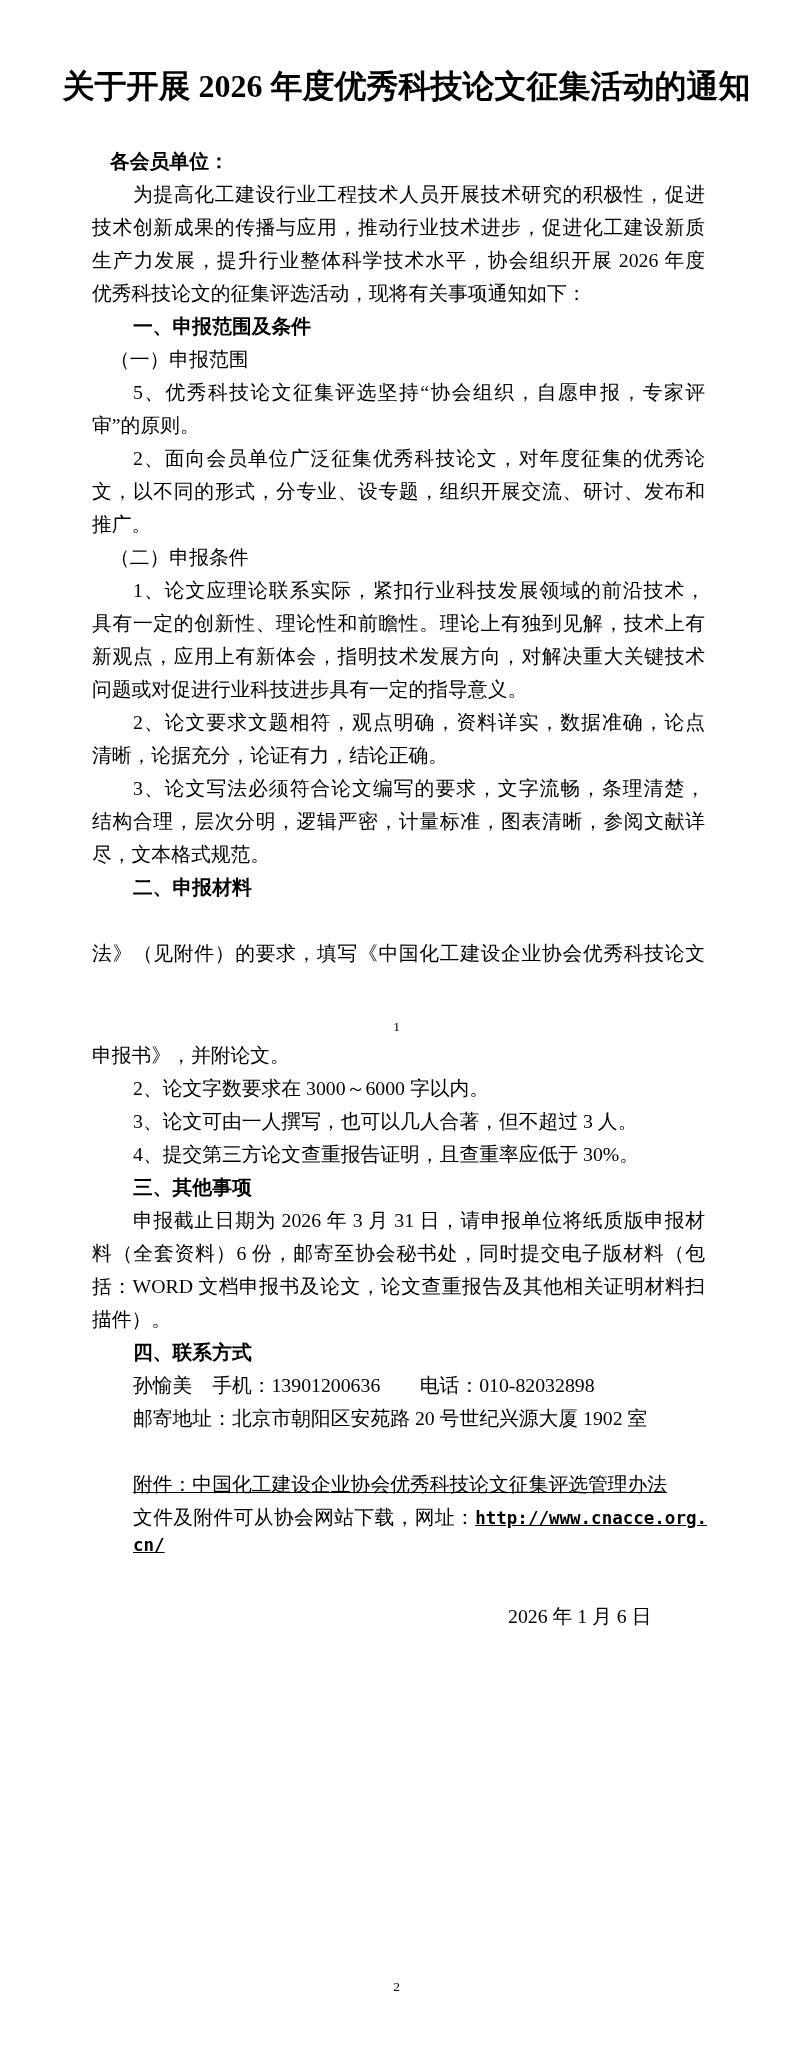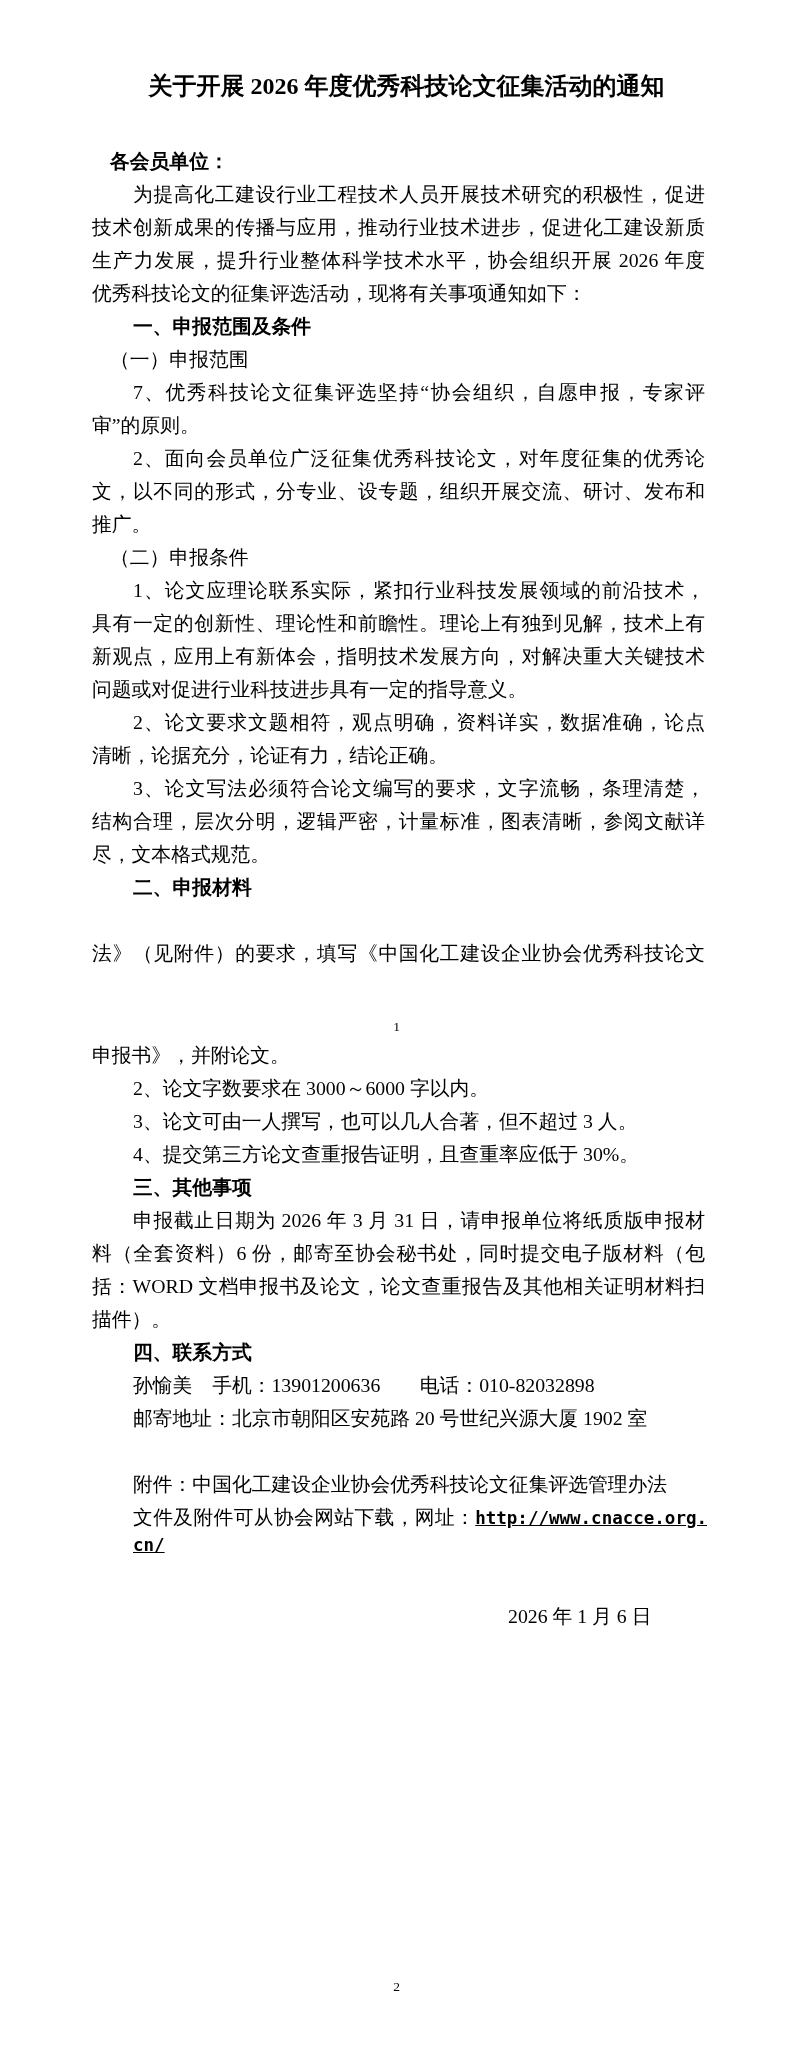--- a/index.html
+++ b/index.html
@@ -25,21 +25,21 @@
     color: #000000;
   }
   .line.justify {
     white-space: normal;
     text-align: justify;
     text-align-last: justify;
     text-justify: inter-character;
     word-break: break-all;
   }
   .line.title {
-    font-size: 24px;
+    font-size: 32px;
     line-height: 34px;
     height: 34px;
     font-weight: bold;
   }
   .line.pagenum {
     font-size: 13.5px;
     line-height: 16px;
     height: 16px;
   }
   .doc-link {
@@ -55,21 +55,21 @@
 
 <div id="doc-page">
     <div class="line title" style="top: 69px; left: 20px; width: 773px; font-weight: bold; text-align: center; text-align-last: center;">关于开展 2026 年度优秀科技论文征集活动的通知</div>
     <div class="line" style="top: 148px; left: 110px; font-weight: bold;">各会员单位：</div>
     <div class="line justify" style="top: 214px; left: 92px; width: 613px;">技术创新成果的传播与应用，推动行业技术进步，促进化工建设新质</div>
     <div class="line justify" style="top: 181px; left: 133px; width: 572px;">为提高化工建设行业工程技术人员开展技术研究的积极性，促进</div>
     <div class="line justify" style="top: 247px; left: 92px; width: 613px;">生产力发展，提升行业整体科学技术水平，协会组织开展 2026 年度</div>
     <div class="line" style="top: 280px; left: 92px;">优秀科技论文的征集评选活动，现将有关事项通知如下：</div>
     <div class="line" style="top: 313px; left: 133px; font-weight: bold;">一、申报范围及条件</div>
     <div class="line" style="top: 346px; left: 110px;">（一）申报范围</div>
-    <div class="line justify" style="top: 379px; left: 133px; width: 572px;">7、优秀科技论文征集评选坚持“协会组织，自愿申报，专家评</div>
+    <div class="line justify" style="top: 379px; left: 133px; width: 572px;">5、优秀科技论文征集评选坚持“协会组织，自愿申报，专家评</div>
     <div class="line" style="top: 412px; left: 92px;">审”的原则。</div>
     <div class="line justify" style="top: 445px; left: 133px; width: 572px;">2、面向会员单位广泛征集优秀科技论文，对年度征集的优秀论</div>
     <div class="line justify" style="top: 478px; left: 92px; width: 613px;">文，以不同的形式，分专业、设专题，组织开展交流、研讨、发布和</div>
     <div class="line" style="top: 511px; left: 92px;">推广。</div>
     <div class="line" style="top: 544px; left: 110px;">（二）申报条件</div>
     <div class="line justify" style="top: 577px; left: 133px; width: 572px;">1、论文应理论联系实际，紧扣行业科技发展领域的前沿技术，</div>
     <div class="line justify" style="top: 643px; left: 92px; width: 613px;">新观点，应用上有新体会，指明技术发展方向，对解决重大关键技术</div>
     <div class="line justify" style="top: 610px; left: 92px; width: 613px;">具有一定的创新性、理论性和前瞻性。理论上有独到见解，技术上有</div>
     <div class="line" style="top: 676px; left: 92px;">问题或对促进行业科技进步具有一定的指导意义。</div>
     <div class="line justify" style="top: 709px; left: 133px; width: 572px;">2、论文要求文题相符，观点明确，资料详实，数据准确，论点</div>
@@ -85,17 +85,17 @@
     <div class="line" style="top: 1108px; left: 133px;">3、论文可由一人撰写，也可以几人合著，但不超过 3 人。</div>
     <div class="line" style="top: 1141px; left: 133px;">4、提交第三方论文查重报告证明，且查重率应低于 30%。</div>
     <div class="line" style="top: 1174px; left: 133px; font-weight: bold;">三、其他事项</div>
     <div class="line justify" style="top: 1207px; left: 133px; width: 572px;">申报截止日期为 2026 年 3 月 31 日，请申报单位将纸质版申报材</div>
     <div class="line justify" style="top: 1240px; left: 92px; width: 613px;">料（全套资料）6 份，邮寄至协会秘书处，同时提交电子版材料（包</div>
     <div class="line justify" style="top: 1273px; left: 92px; width: 613px;">括：WORD 文档申报书及论文，论文查重报告及其他相关证明材料扫</div>
     <div class="line" style="top: 1306px; left: 92px;">描件）。</div>
     <div class="line" style="top: 1339px; left: 133px; font-weight: bold;">四、联系方式</div>
     <div class="line" style="top: 1372px; left: 133px;">孙愉美　手机：13901200636　　电话：010-82032898</div>
     <div class="line" style="top: 1405px; left: 133px;">邮寄地址：北京市朝阳区安苑路 20 号世纪兴源大厦 1902 室</div>
-    <div class="line" style="top: 1471px; left: 133px;">附件：中国化工建设企业协会优秀科技论文征集评选管理办法</div>
+    <div class="line" style="top: 1471px; left: 133px; text-decoration: underline;">附件：中国化工建设企业协会优秀科技论文征集评选管理办法</div>
     <div class="line justify" style="top: 1504px; left: 133px; width: 574px;"><span>文件及附件可从协会网站下载，网址：</span><a class="doc-link" href="#">http://www.cnacce.org.cn/</a></div>
     <div class="line" style="top: 1603px; left: 508px;">2026 年 1 月 6 日</div>
     <div class="line pagenum" style="top: 1979px; left: 0px; width: 793px; text-align: center; text-align-last: center;">2</div>
   </div>
 
 </body></html>

